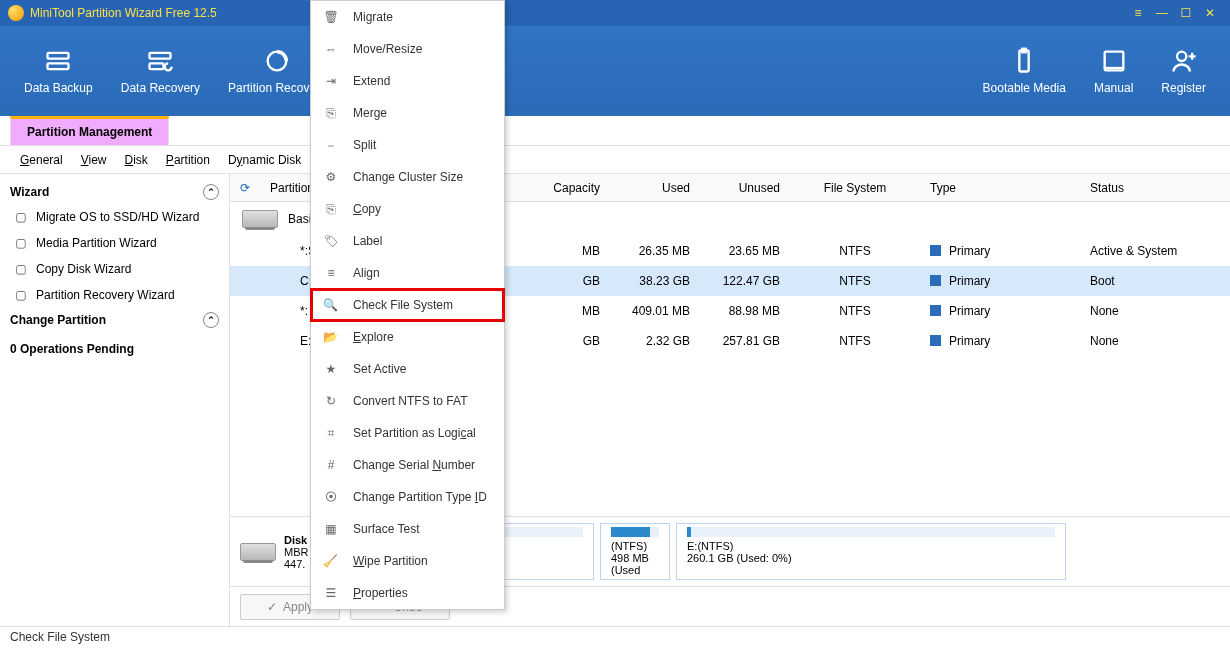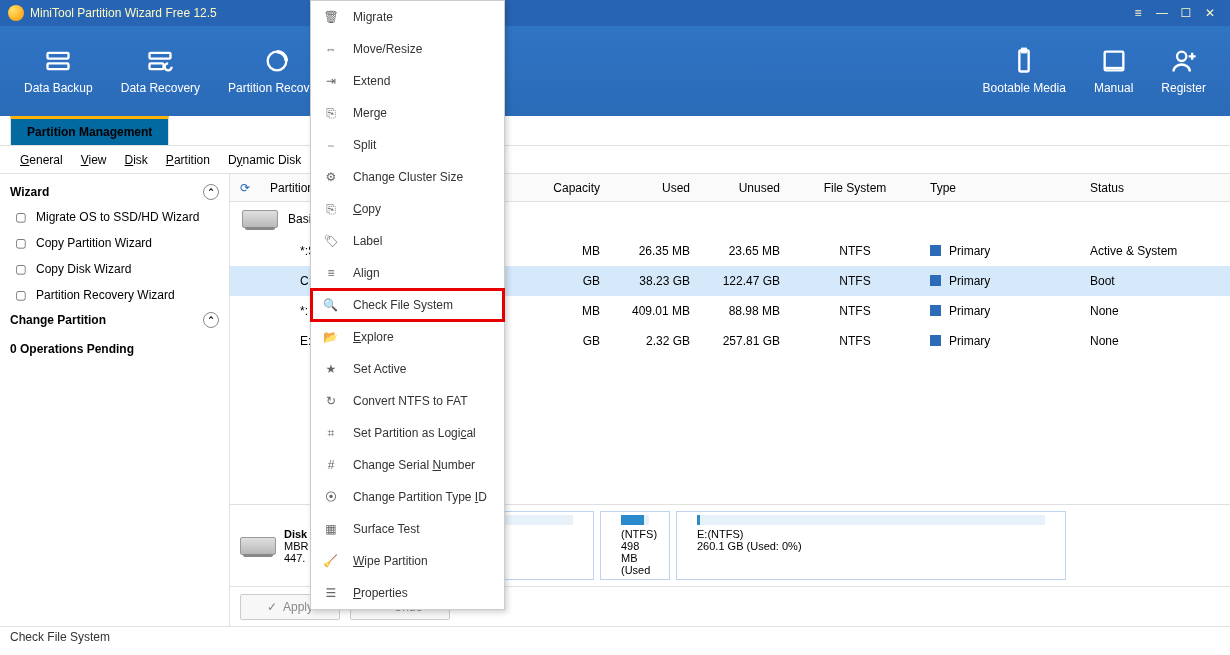--- a/index.html
+++ b/index.html
@@ -1,30 +1,30 @@
 <!DOCTYPE html>
 <html><head>
 <meta charset="utf-8">
 <style>
 * { box-sizing: border-box; margin: 0; padding: 0; font-family: "Segoe UI", Arial, sans-serif; }
 body { width: 1230px; height: 655px; background: #fff; overflow: hidden; position: relative; }
 
-.titlebar { height: 26px; background: #2764b3; display: flex; align-items: center; padding: 0 8px; color: #fef9c3; font-size: 12px; }
+.titlebar { height: 26px; background: #2764b3; display: flex; align-items: center; padding: 0 8px; color: #fde047; font-size: 12px; }
 .titlebar .logo { width: 16px; height: 16px; background: radial-gradient(circle at 30% 30%, #ffe066, #ff9500); border-radius: 50%; margin-right: 6px; }
 .titlebar .spacer { flex: 1; }
 .titlebar .winbtn { width: 24px; text-align: center; cursor: pointer; }
 
 .toolbar { height: 90px; background: linear-gradient(180deg, #3074c4 0%, #2b6bb8 100%); display: flex; justify-content: space-between; padding: 0 10px; color: #fff; text-align: center; }
 .toolbar-left, .toolbar-right { display: flex; }
 .toolbar-item { display: flex; flex-direction: column; align-items: center; justify-content: center; padding: 10px 14px; cursor: pointer; font-size: 12px; }
 .toolbar-item .tbicon { width: 28px; height: 28px; margin-bottom: 6px; display: flex; align-items: center; justify-content: center; }
 .tbicon svg { width: 100%; height: 100%; fill: #fff; stroke: #fff; }
 
 .tabs { height: 30px; display: flex; align-items: flex-end; padding-left: 10px; background: #fff; border-bottom: 1px solid #e0e0e0; }
-.tab { padding: 6px 16px; font-size: 12px; font-weight: 700; color: #333; background: #0369a1; border: 1px solid #e0e0e0; border-bottom: none; position: relative; }
+.tab { padding: 6px 16px; font-size: 12px; font-weight: 700; color: #333; background: #f0abfc; border: 1px solid #e0e0e0; border-bottom: none; position: relative; }
 .tab-active { border-top: 3px solid #ffb300; color: #000; }
 
 .menubar { height: 28px; display: flex; align-items: center; padding-left: 20px; font-size: 12px; gap: 18px; border-bottom: 1px solid #e0e0e0; }
 .menubar span { cursor: pointer; }
 .u { text-decoration: underline; }
 
 .main { display: flex; height: 452px; }
 .sidebar { width: 235px; padding: 6px 10px; font-size: 12px; border-right: 1px solid #e0e0e0; }
 .side-header { display: flex; justify-content: space-between; align-items: center; font-weight: 700; padding: 4px 0; }
 .chev { width: 16px; height: 16px; border: 1px solid #888; border-radius: 50%; display: flex; align-items: center; justify-content: center; font-size: 9px; }
@@ -48,21 +48,21 @@
 .disk-row { padding: 8px 12px; display:flex; align-items:center; gap:10px; }
 .disk-img { width:36px; height:18px; background: linear-gradient(180deg,#e0e0e0,#b8b8b8); border:1px solid #999; border-radius:2px; position:relative;}
 .disk-img::after{ content:""; position:absolute; bottom:-3px; left:2px; right:2px; height:3px; background:#888; border-radius:0 0 2px 2px;}
 .grid-row { height: 30px; display: flex; align-items: center; }
 .part-name { padding-left: 40px !important; }
 .row-selected { background: #d6e9fb; }
 
 .bottom-area { border-top: 1px solid #e0e0e0; padding: 6px 10px; display: flex; align-items: center; font-size: 11px; }
 .bottom-disk { display:flex; flex-direction:column; padding-right: 10px; width:100px;}
 .bottom-bars { display: flex; gap: 6px; flex:1; }
-.barbox { border: 1px solid #bdd4ef; padding: 3px 20px; }
+.barbox { border: 1px solid #bdd4ef; padding: 3px 10px; }
 .barbox .bar { height: 10px; background: #e8f0fa; position: relative; margin-bottom: 3px; }
 .barbox .bar .fill { height: 100%; background: #2b8acb; }
 
 .action-bar { height: 40px; border-top: 1px solid #e0e0e0; display:flex; align-items:center; padding: 0 10px; gap:10px;}
 .action-bar button { width:100px; height:26px; font-size:12px; border:1px solid #ccc; background:#f7f7f7; color:#888; border-radius:2px; display:flex; align-items:center; justify-content:center; gap:6px;}
 .status-bar { height:22px; border-top:1px solid #e0e0e0; font-size:12px; padding:3px 10px; color:#333;}
 
 
 .context-menu { position: absolute; left: 310px; top: 0; width: 195px; background:#fff; border:1px solid #ccc; box-shadow: 2px 2px 6px rgba(0,0,0,.2); font-size:12px; z-index: 100; }
 .cm-item { height: 32px; display:flex; align-items:center; padding: 0 12px; gap: 14px; cursor:pointer; color:#333; }
@@ -164,21 +164,21 @@
       <span>Wizard</span>
       <span class="chev">⌃</span>
     </div>
     <div id="wizard-items">
         <div class="side-item">
           <span class="side-icon">▢</span>
           <span>Migrate OS to SSD/HD Wizard</span>
         </div>
         <div class="side-item">
           <span class="side-icon">▢</span>
-          <span>Copy Partition Wizard</span>
+          <span>Media Partition Wizard</span>
         </div>
         <div class="side-item">
           <span class="side-icon">▢</span>
           <span>Copy Disk Wizard</span>
         </div>
         <div class="side-item">
           <span class="side-icon">▢</span>
           <span>Partition Recovery Wizard</span>
         </div>
       </div>

